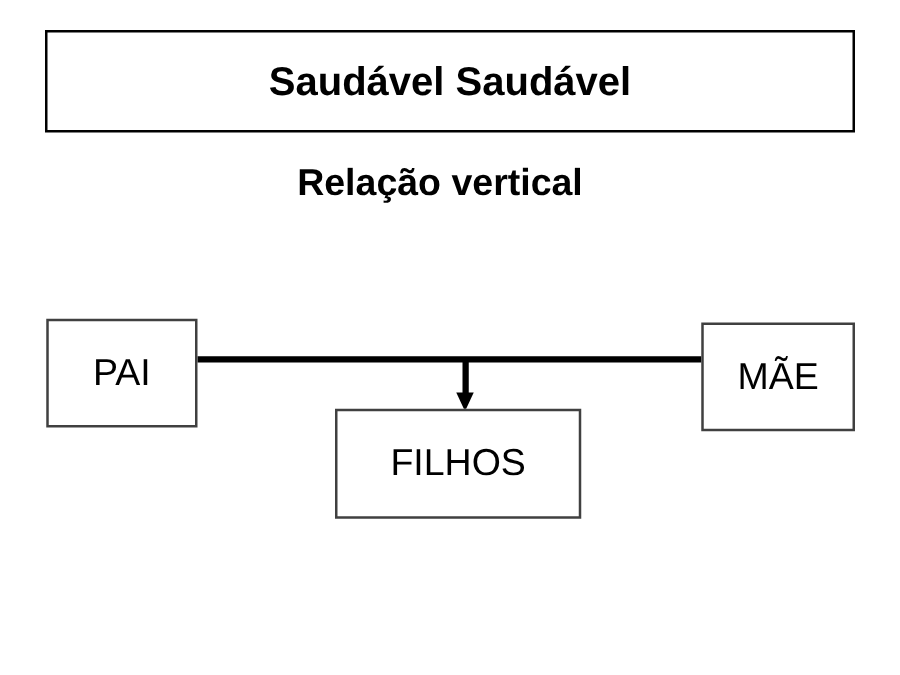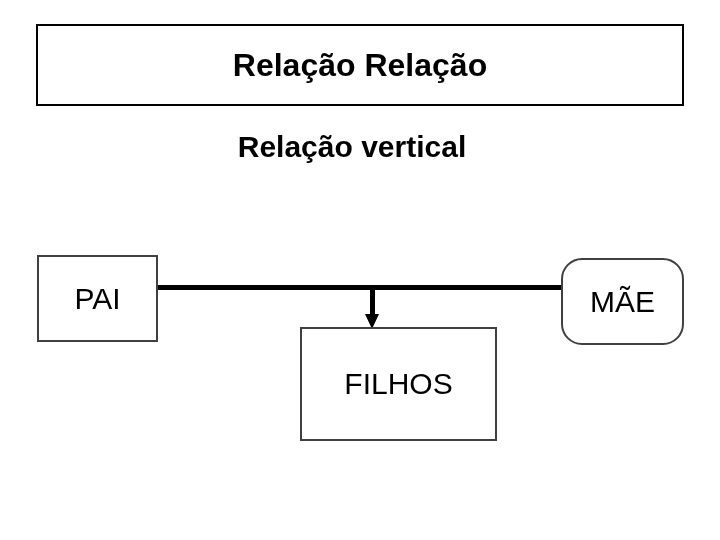--- a/index.html
+++ b/index.html
@@ -62,22 +62,22 @@
     background: #ffffff;
   }
   .node-label {
     font-size: 30px;
     font-weight: normal;
     line-height: 1;
     white-space: nowrap;
   }
 
   #box-pai    { left: 37px;  top: 255px; width: 121px; height: 87px; }
-  #box-mae    { left: 561px; top: 258px; width: 123px; height: 87px; border-radius: 21px; }
-  #box-filhos { left: 268px; top: 327px; width: 197px; height: 114px; margin-left: 32px; }
+  #box-mae    { left: 561px; top: 258px; width: 123px; height: 87px; }
+  #box-filhos { left: 268px; top: 327px; width: 197px; height: 88px; }
 
   
   .connector-horizontal {
     position: absolute;
     left: 157px;
     top: 285px;
     width: 406px;
     height: 5px;
     background: #000000;
   }
@@ -99,21 +99,21 @@
     border-right: 7px solid transparent;
     border-top: 15px solid #000000;
   }
 </style>
 </head>
 <body>
 
 <div id="canvas">
 
   <div class="title-box">
-    <span class="title-text">Relação Relação</span>
+    <span class="title-text">Saudável Saudável</span>
   </div>
 
   <div class="subtitle">
     <span class="subtitle-line">Relação vertical</span>
   </div>
 
   <div class="connector-horizontal"></div>
 
   <div class="connector-vertical"></div>
   <div class="arrow-head"></div>

